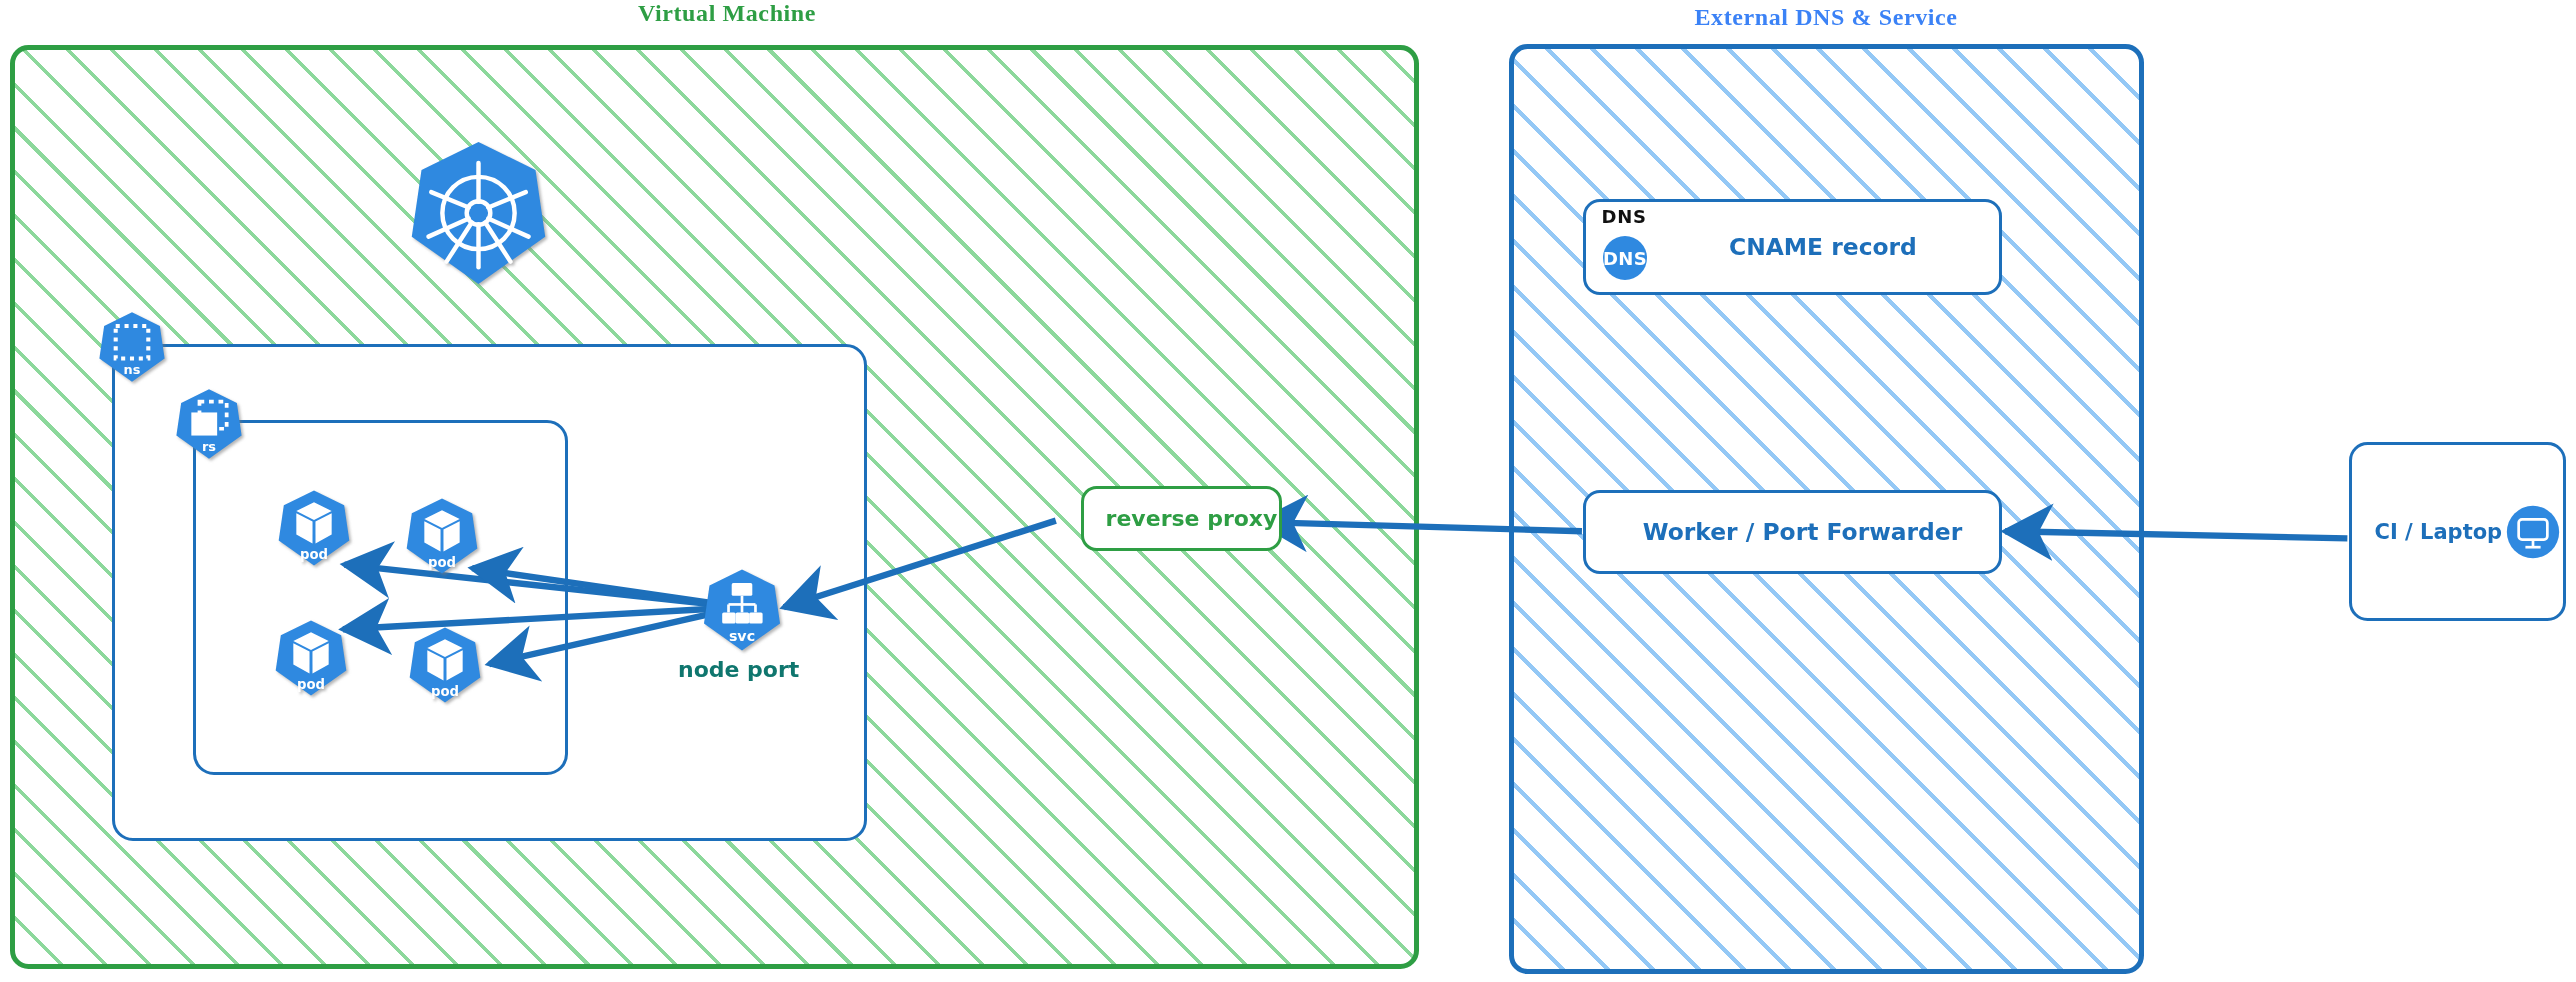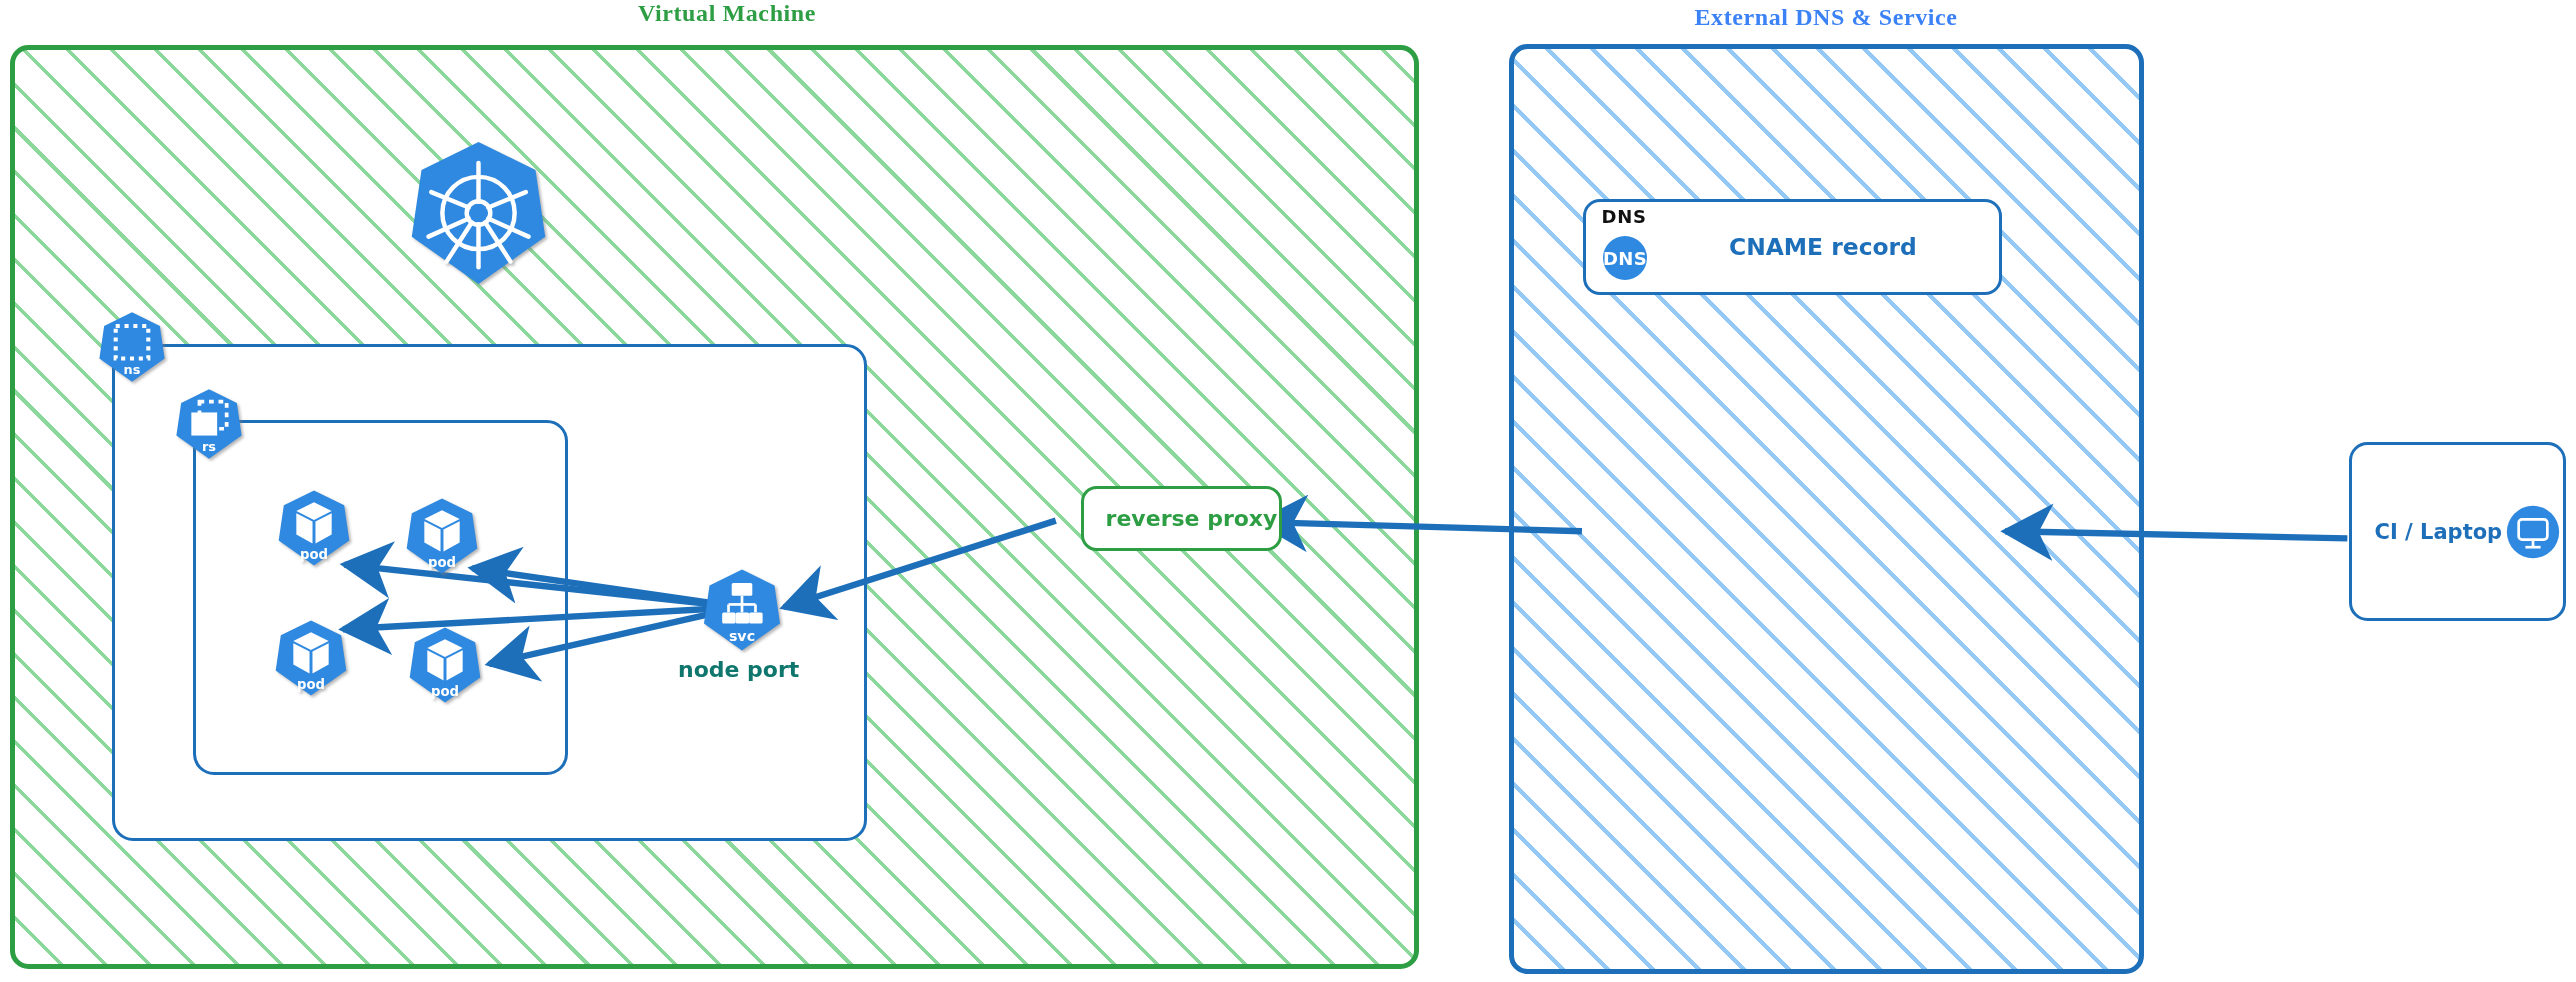--- a/index.html
+++ b/index.html
@@ -327,20 +327,21 @@
   <div class="free-label" style="left:678px; top:657px;">node port</div>
 
   <div class="node node-proxy">reverse proxy</div>
 
   <div class="node node-dns">
     <span class="dns-tag">DNS</span>
     <span class="dns-badge">DNS</span>
     <span class="dns-text">CNAME record</span>
   </div>
 
+  <div class="node node-worker">Worker / Port Forwarder</div>
 
   <div class="node node-ci">
     <span class="ci-label">CI / Laptop</span>
     <svg width="54" height="54" viewBox="0 0 64 64">
       <circle cx="32" cy="32" r="31" fill="#2f89e0"></circle>
       <rect x="15" y="17" width="34" height="24" rx="4" fill="none" stroke="#ffffff" stroke-width="3.2"></rect>
       <line x1="32" y1="41" x2="32" y2="50" stroke="#ffffff" stroke-width="3.2"></line>
       <line x1="23" y1="50" x2="41" y2="50" stroke="#ffffff" stroke-width="3.2"></line>
     </svg>
   </div>

